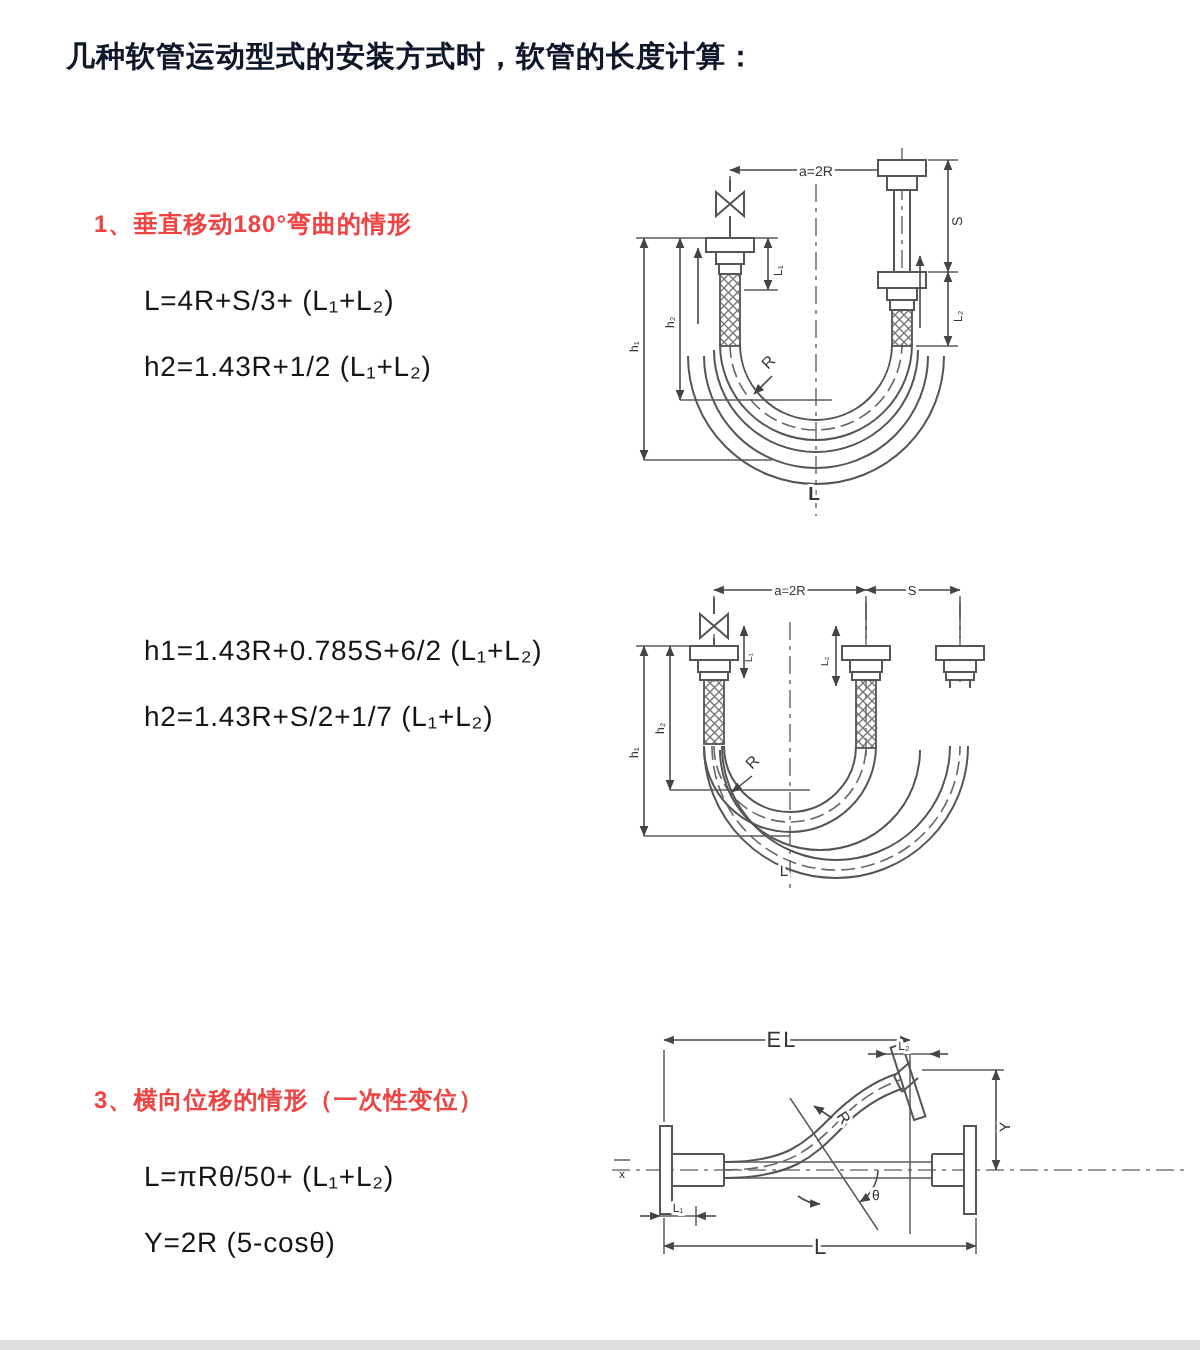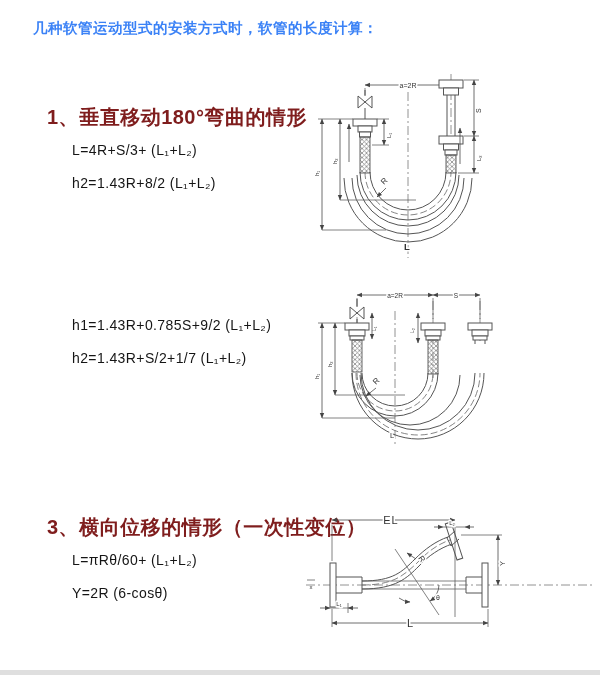--- a/index.html
+++ b/index.html
@@ -3,24 +3,24 @@
 <meta charset="utf-8">
 <style>
   html,body{margin:0;padding:0;}
   body{
     width:600px;height:675px;position:relative;background:#ffffff;
     font-family:"Liberation Sans","DejaVu Sans",sans-serif;
     color:#1a1a1a;overflow:hidden;
   }
   .title{
     position:absolute;left:33px;top:19px;font-size:14.5px;font-weight:600;
-    letter-spacing:0.5px;color:#3b82f6;
+    letter-spacing:0.5px;color:#0f172a;
   }
   .section{position:absolute;left:47px;}
-  .sec-heading{font-size:20px;font-weight:600;letter-spacing:0.5px;height:24px;color:#7f1d1d;}
+  .sec-heading{font-size:12px;font-weight:600;letter-spacing:0.5px;height:24px;color:#ef4444;}
   .formulas{margin-top:6px;padding-left:25px;}
   .formula{height:32.5px;display:flex;align-items:center;font-size:14px;
     letter-spacing:0.4px;color:#151515;font-weight:500;}
   .diagram{position:absolute;}
   svg text{fill:#333;font-family:"Liberation Sans","DejaVu Sans",sans-serif;}
   .halo{paint-order:stroke;stroke:#ffffff;stroke-width:3px;stroke-linejoin:round;}
   .ln{stroke:#555;stroke-width:1;fill:none;}
   .thin{stroke:#5a5a5a;stroke-width:0.75;fill:none;}
   .dim{stroke:#4a4a4a;stroke-width:0.8;fill:none;}
   .cl{stroke:#777;stroke-width:0.8;fill:none;stroke-dasharray:9 3 2 3;}
@@ -42,36 +42,36 @@
     </pattern>
   </defs>
 </svg>
 
 <div class="title">几种软管运动型式的安装方式时，软管的长度计算：</div>
 
 <div class="section" style="top:104px">
   <div class="sec-heading"><span>1、</span><span>垂直移动180°弯曲的情形</span></div>
   <div class="formulas">
     <div class="formula">L=4R+S/3+ (L₁+L₂)</div>
-    <div class="formula">h2=1.43R+8/2 (L₁+L₂)</div>
+    <div class="formula">h2=1.43R+1/2 (L₁+L₂)</div>
   </div>
 </div>
 
 <div class="section" style="top:303px">
   <div class="formulas">
-    <div class="formula">h1=1.43R+0.785S+9/2 (L₁+L₂)</div>
+    <div class="formula">h1=1.43R+0.785S+6/2 (L₁+L₂)</div>
     <div class="formula">h2=1.43R+S/2+1/7 (L₁+L₂)</div>
   </div>
 </div>
 
-<div class="section" style="top:514px">
+<div class="section" style="top:542px">
   <div class="sec-heading"><span>3、</span><span>横向位移的情形（一次性变位）</span></div>
   <div class="formulas">
-    <div class="formula">L=πRθ/60+ (L₁+L₂)</div>
-    <div class="formula">Y=2R (6-cosθ)</div>
+    <div class="formula">L=πRθ/50+ (L₁+L₂)</div>
+    <div class="formula">Y=2R (5-cosθ)</div>
   </div>
 </div>
 
 <svg class="diagram" style="left:308px;top:72px" width="285" height="190" viewBox="0 0 285 190">
 
   <path class="cl" d="M100,20 V186"></path>
   <path class="cl" d="M143,2 V84"></path>
 
   <line class="dim" x1="57" y1="13" x2="143" y2="13" marker-start="url(#arw)" marker-end="url(#arw)"></line>
   <line class="thin" x1="57" y1="16" x2="57" y2="23"></line>

